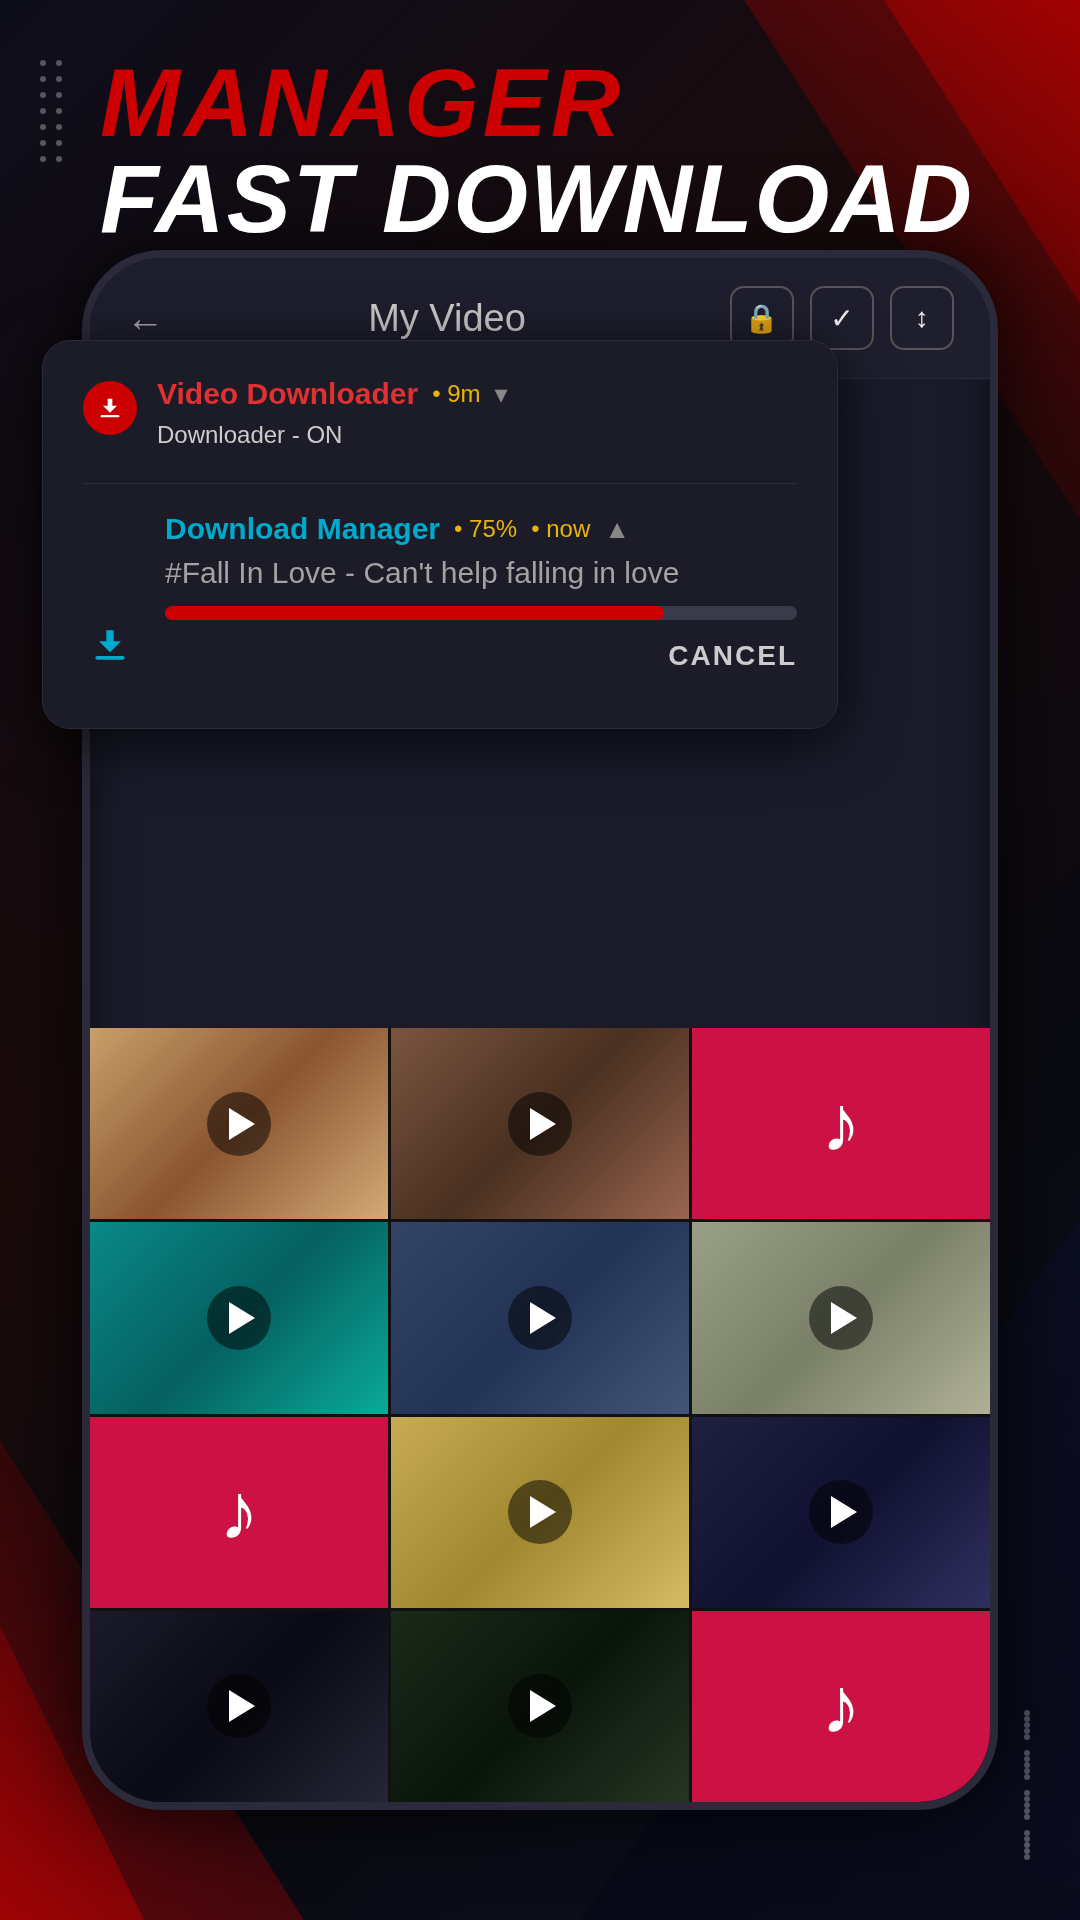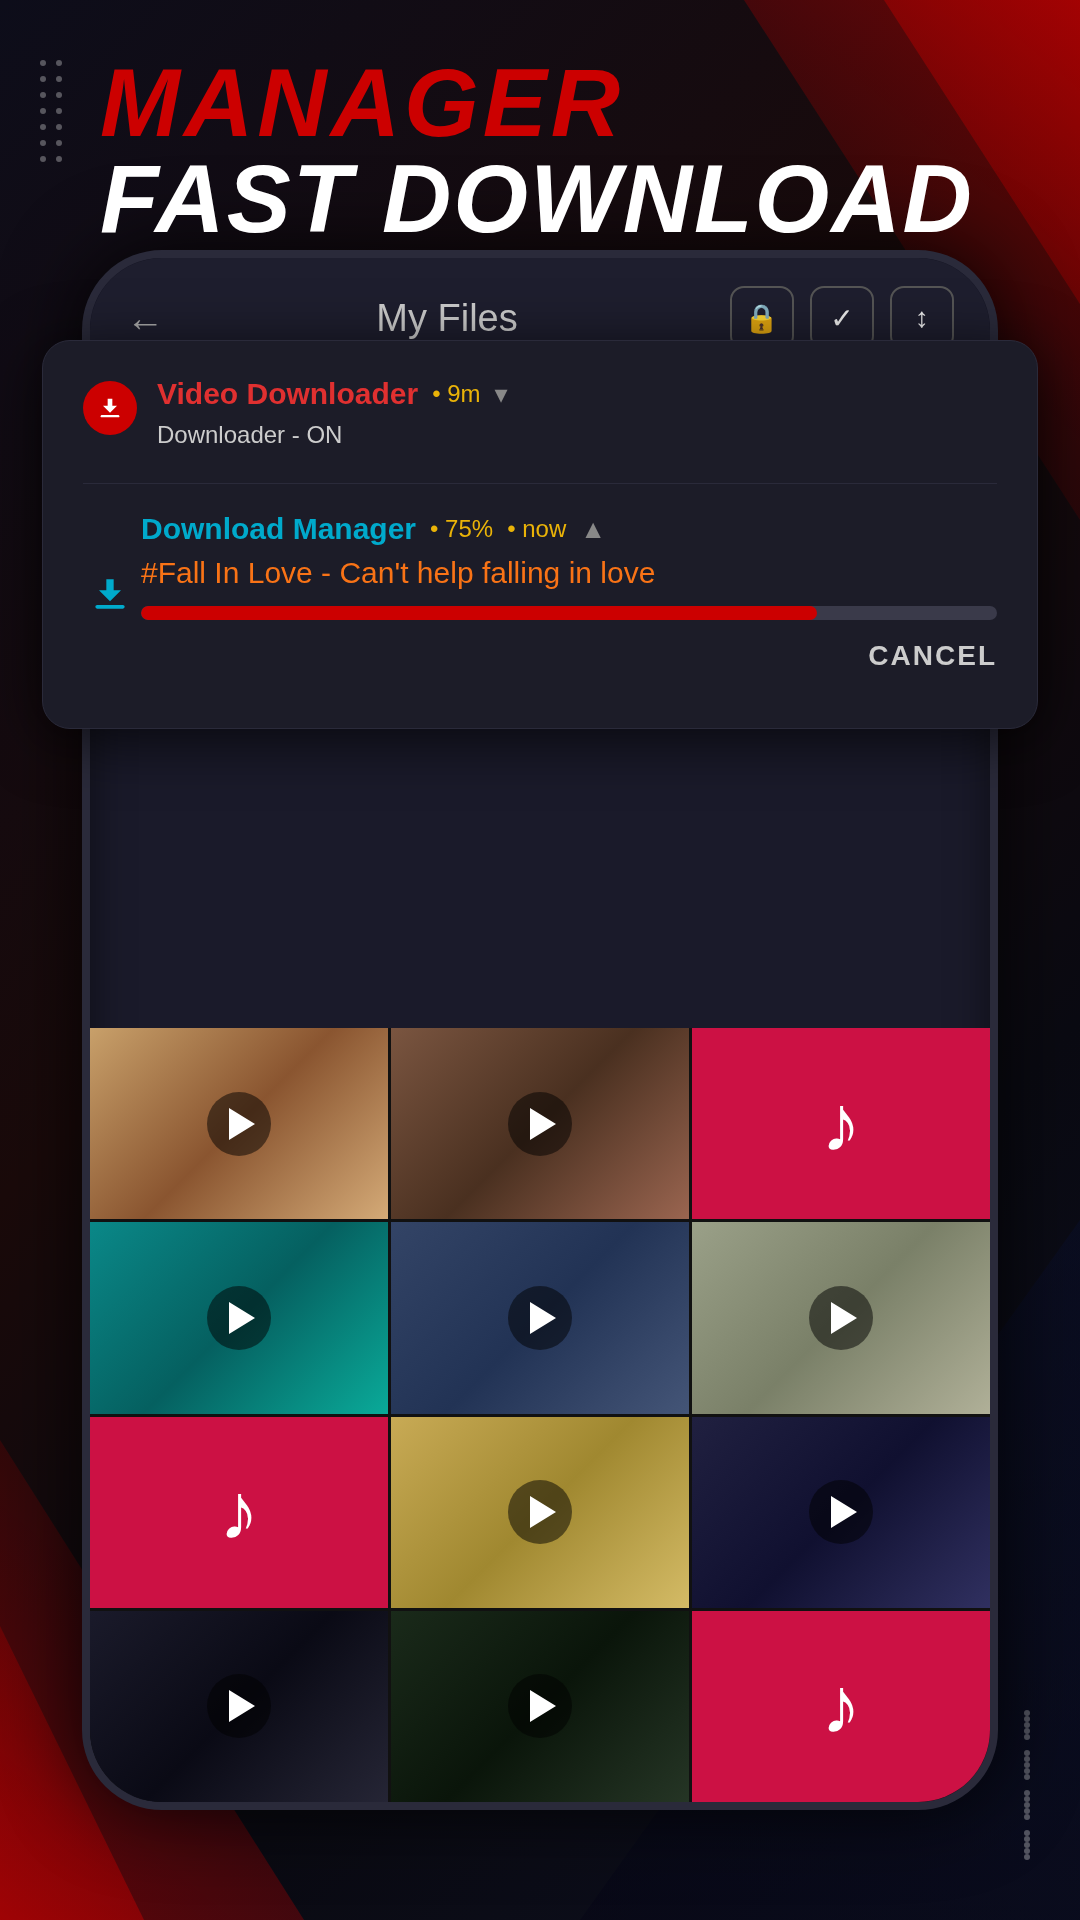--- a/index.html
+++ b/index.html
@@ -166,21 +166,21 @@
       justify-content: center;
       color: #eee;
       font-size: 28px;
     }
 
     
     .notif-panel {
       position: absolute;
       top: 340px;
       left: 42px;
-      width: 996px;
+      width: 796px;
       background: #1c1c28;
       border-radius: 28px;
       z-index: 20;
       padding: 36px 40px;
       box-shadow: 0 10px 60px rgba(0,0,0,0.7);
       border: 1px solid #2a2a3a;
     }
 
     
     .notif-row {
@@ -232,22 +232,22 @@
       margin-bottom: 6px;
     }
     .notif-subtitle {
       font-size: 28px;
       color: #aaa;
     }
 
     
     .notif-row-2 {
       display: flex;
-      align-items: center;
-      gap: 4px;
+      align-items: flex-end;
+      gap: 28px;
       padding-bottom: 20px;
     }
     .notif-icon-dl {
       width: 54px; height: 54px;
       display: flex;
       align-items: center;
       justify-content: center;
       flex-shrink: 0;
       margin-top: 4px;
       color: #00aacc;
@@ -257,21 +257,21 @@
       font-size: 30px;
       font-weight: 600;
       color: #00aacc;
     }
     .notif-chevron-up {
       color: #888;
       font-size: 26px;
     }
     .notif-filename {
       font-size: 30px;
-      color: #f97316;
+      color: #a3a3a3;
       margin-bottom: 16px;
     }
 
     
     .progress-bar-bg {
       width: 100%;
       height: 14px;
       background: #3a3a4a;
       border-radius: 7px;
       overflow: hidden;
@@ -443,21 +443,21 @@
   </div>
   <div style="display:flex; gap:0;">
     <span class="title-fast" style="font-size:96px; font-weight:900; color:#fff; font-style:italic; text-transform:uppercase; letter-spacing:2px; line-height:1;">FAST DOWNLOAD</span>
   </div>
 </div>
 
 <div class="phone-frame">
 
   <div class="phone-topbar">
     <span class="back-icon">←</span>
-    <span class="title-text">My Files</span>
+    <span class="title-text">My Video</span>
     <div class="topbar-icons">
       <div class="topbar-icon-box">🔒</div>
       <div class="topbar-icon-box">✓</div>
       <div class="topbar-icon-box">↕</div>
     </div>
   </div>
 
   <div class="media-grid">
 
     <div class="grid-cell img-1">

